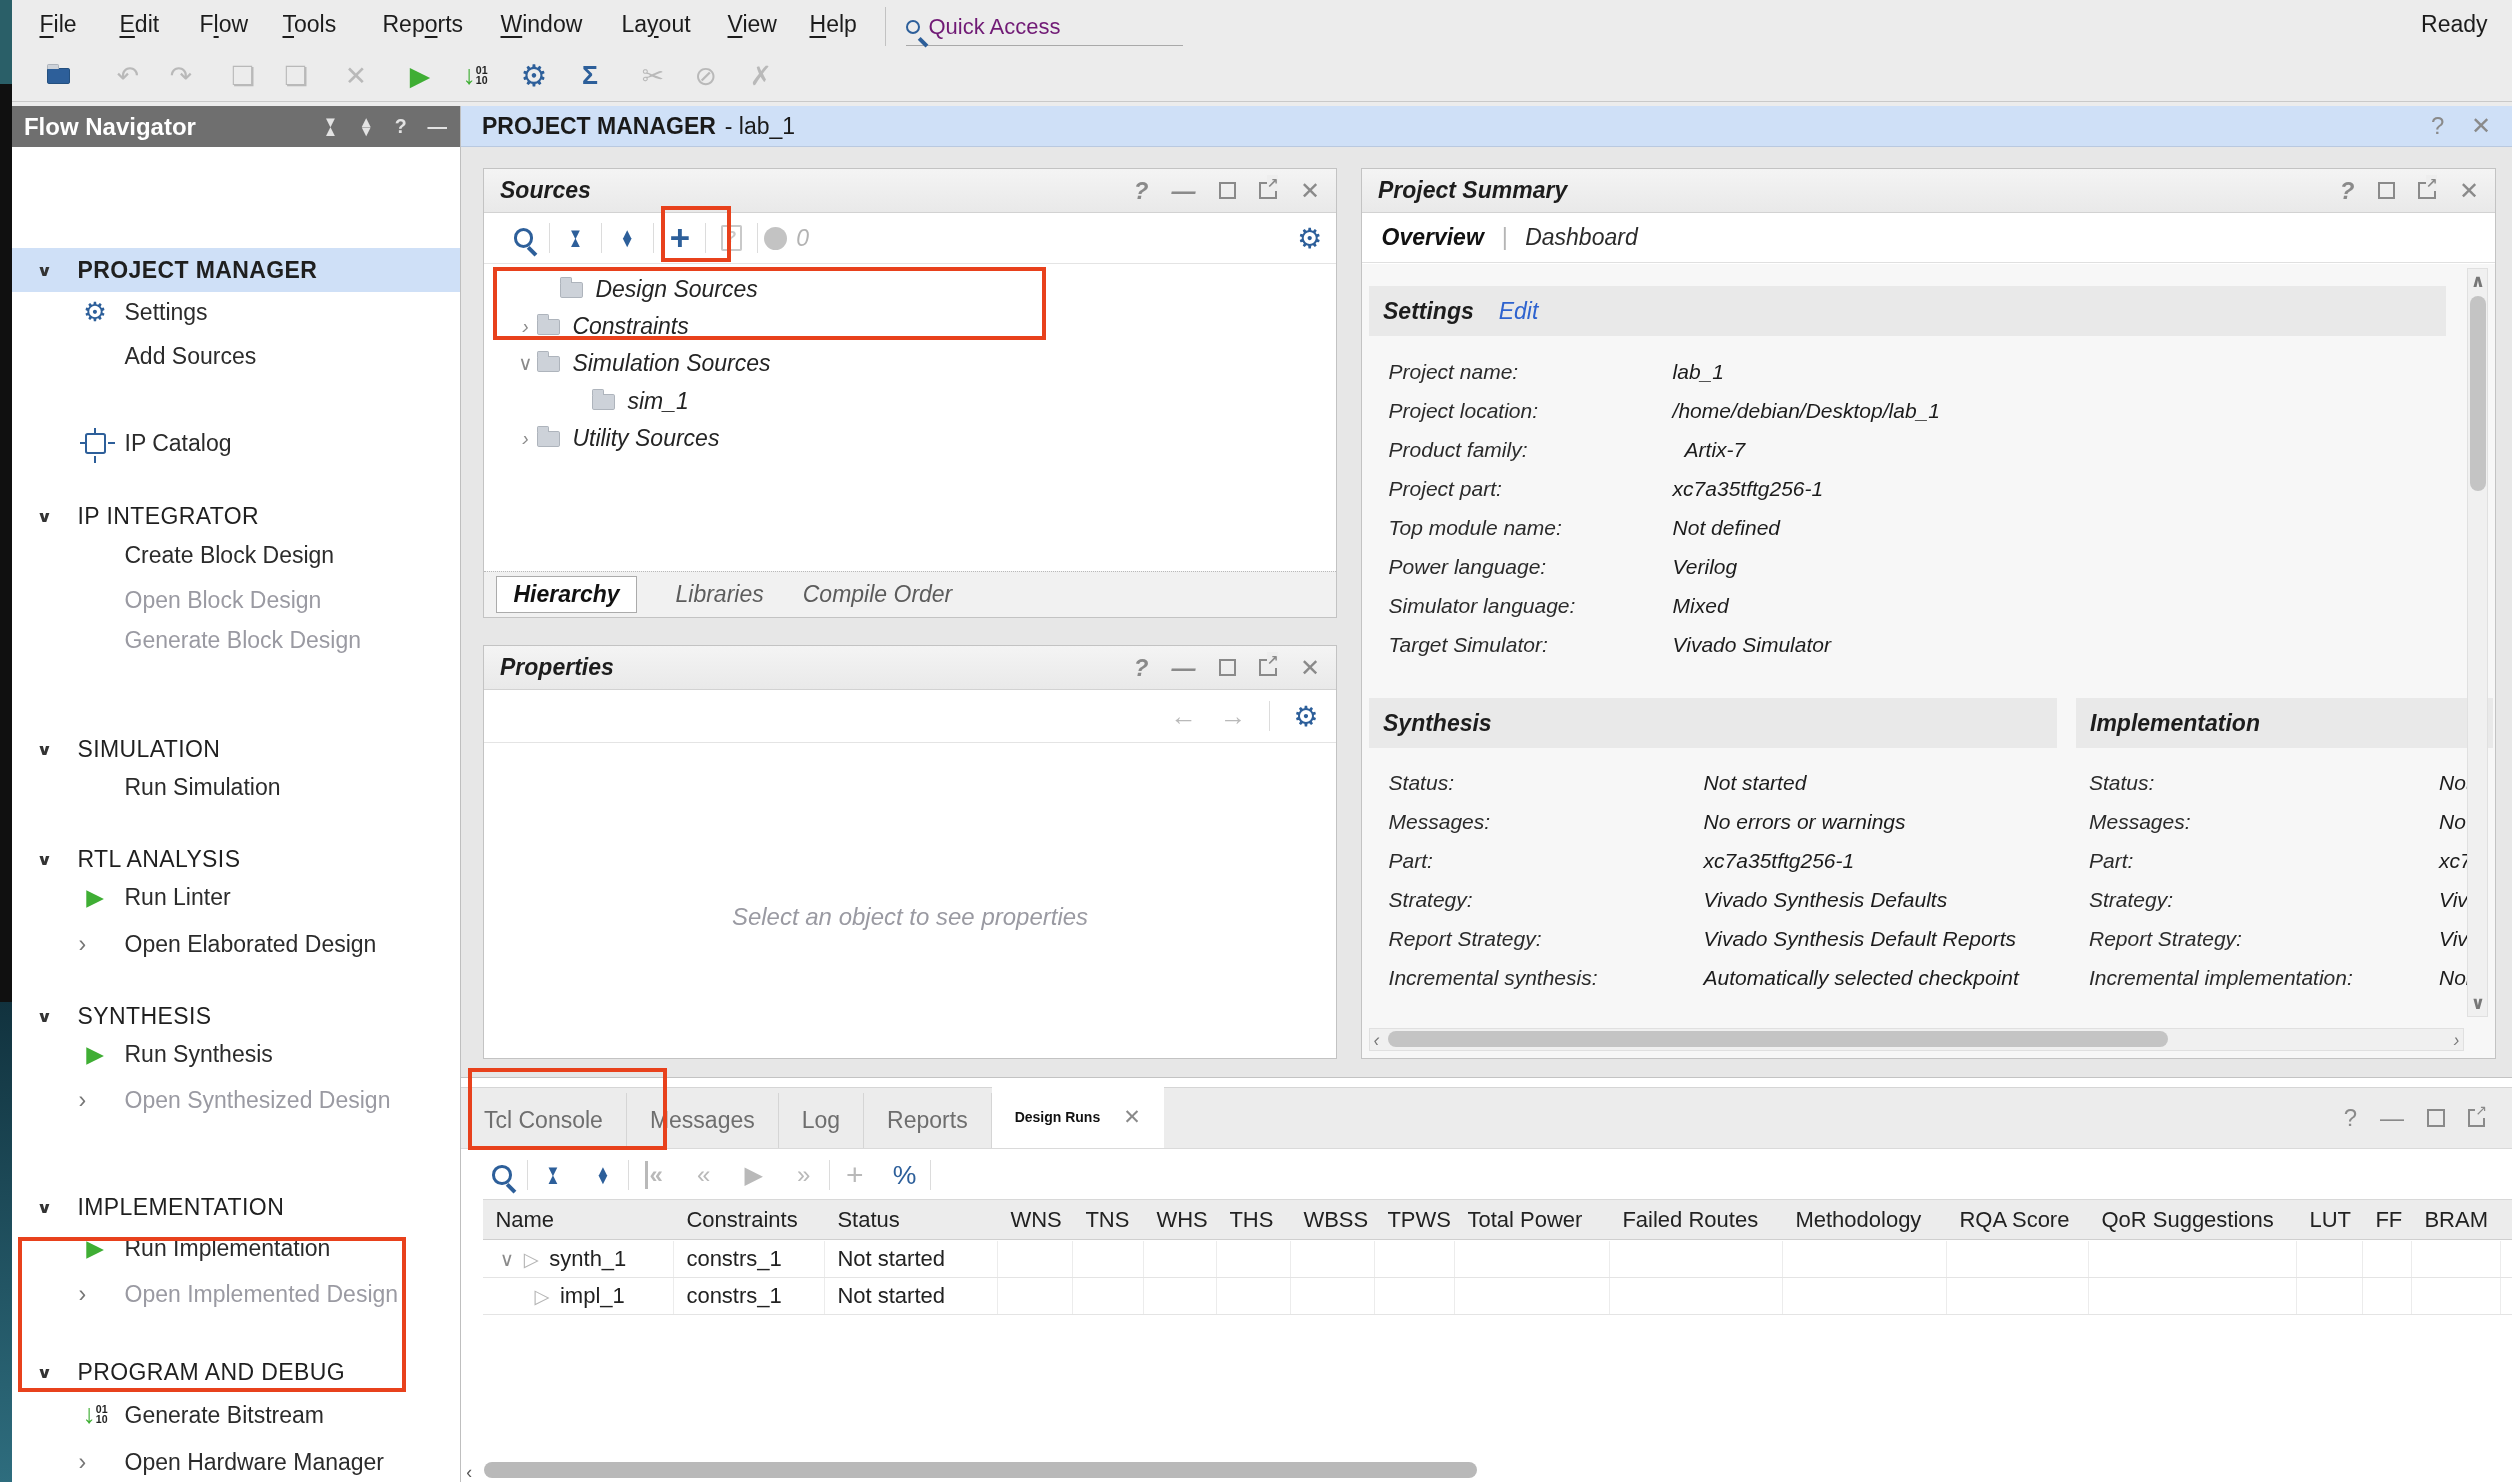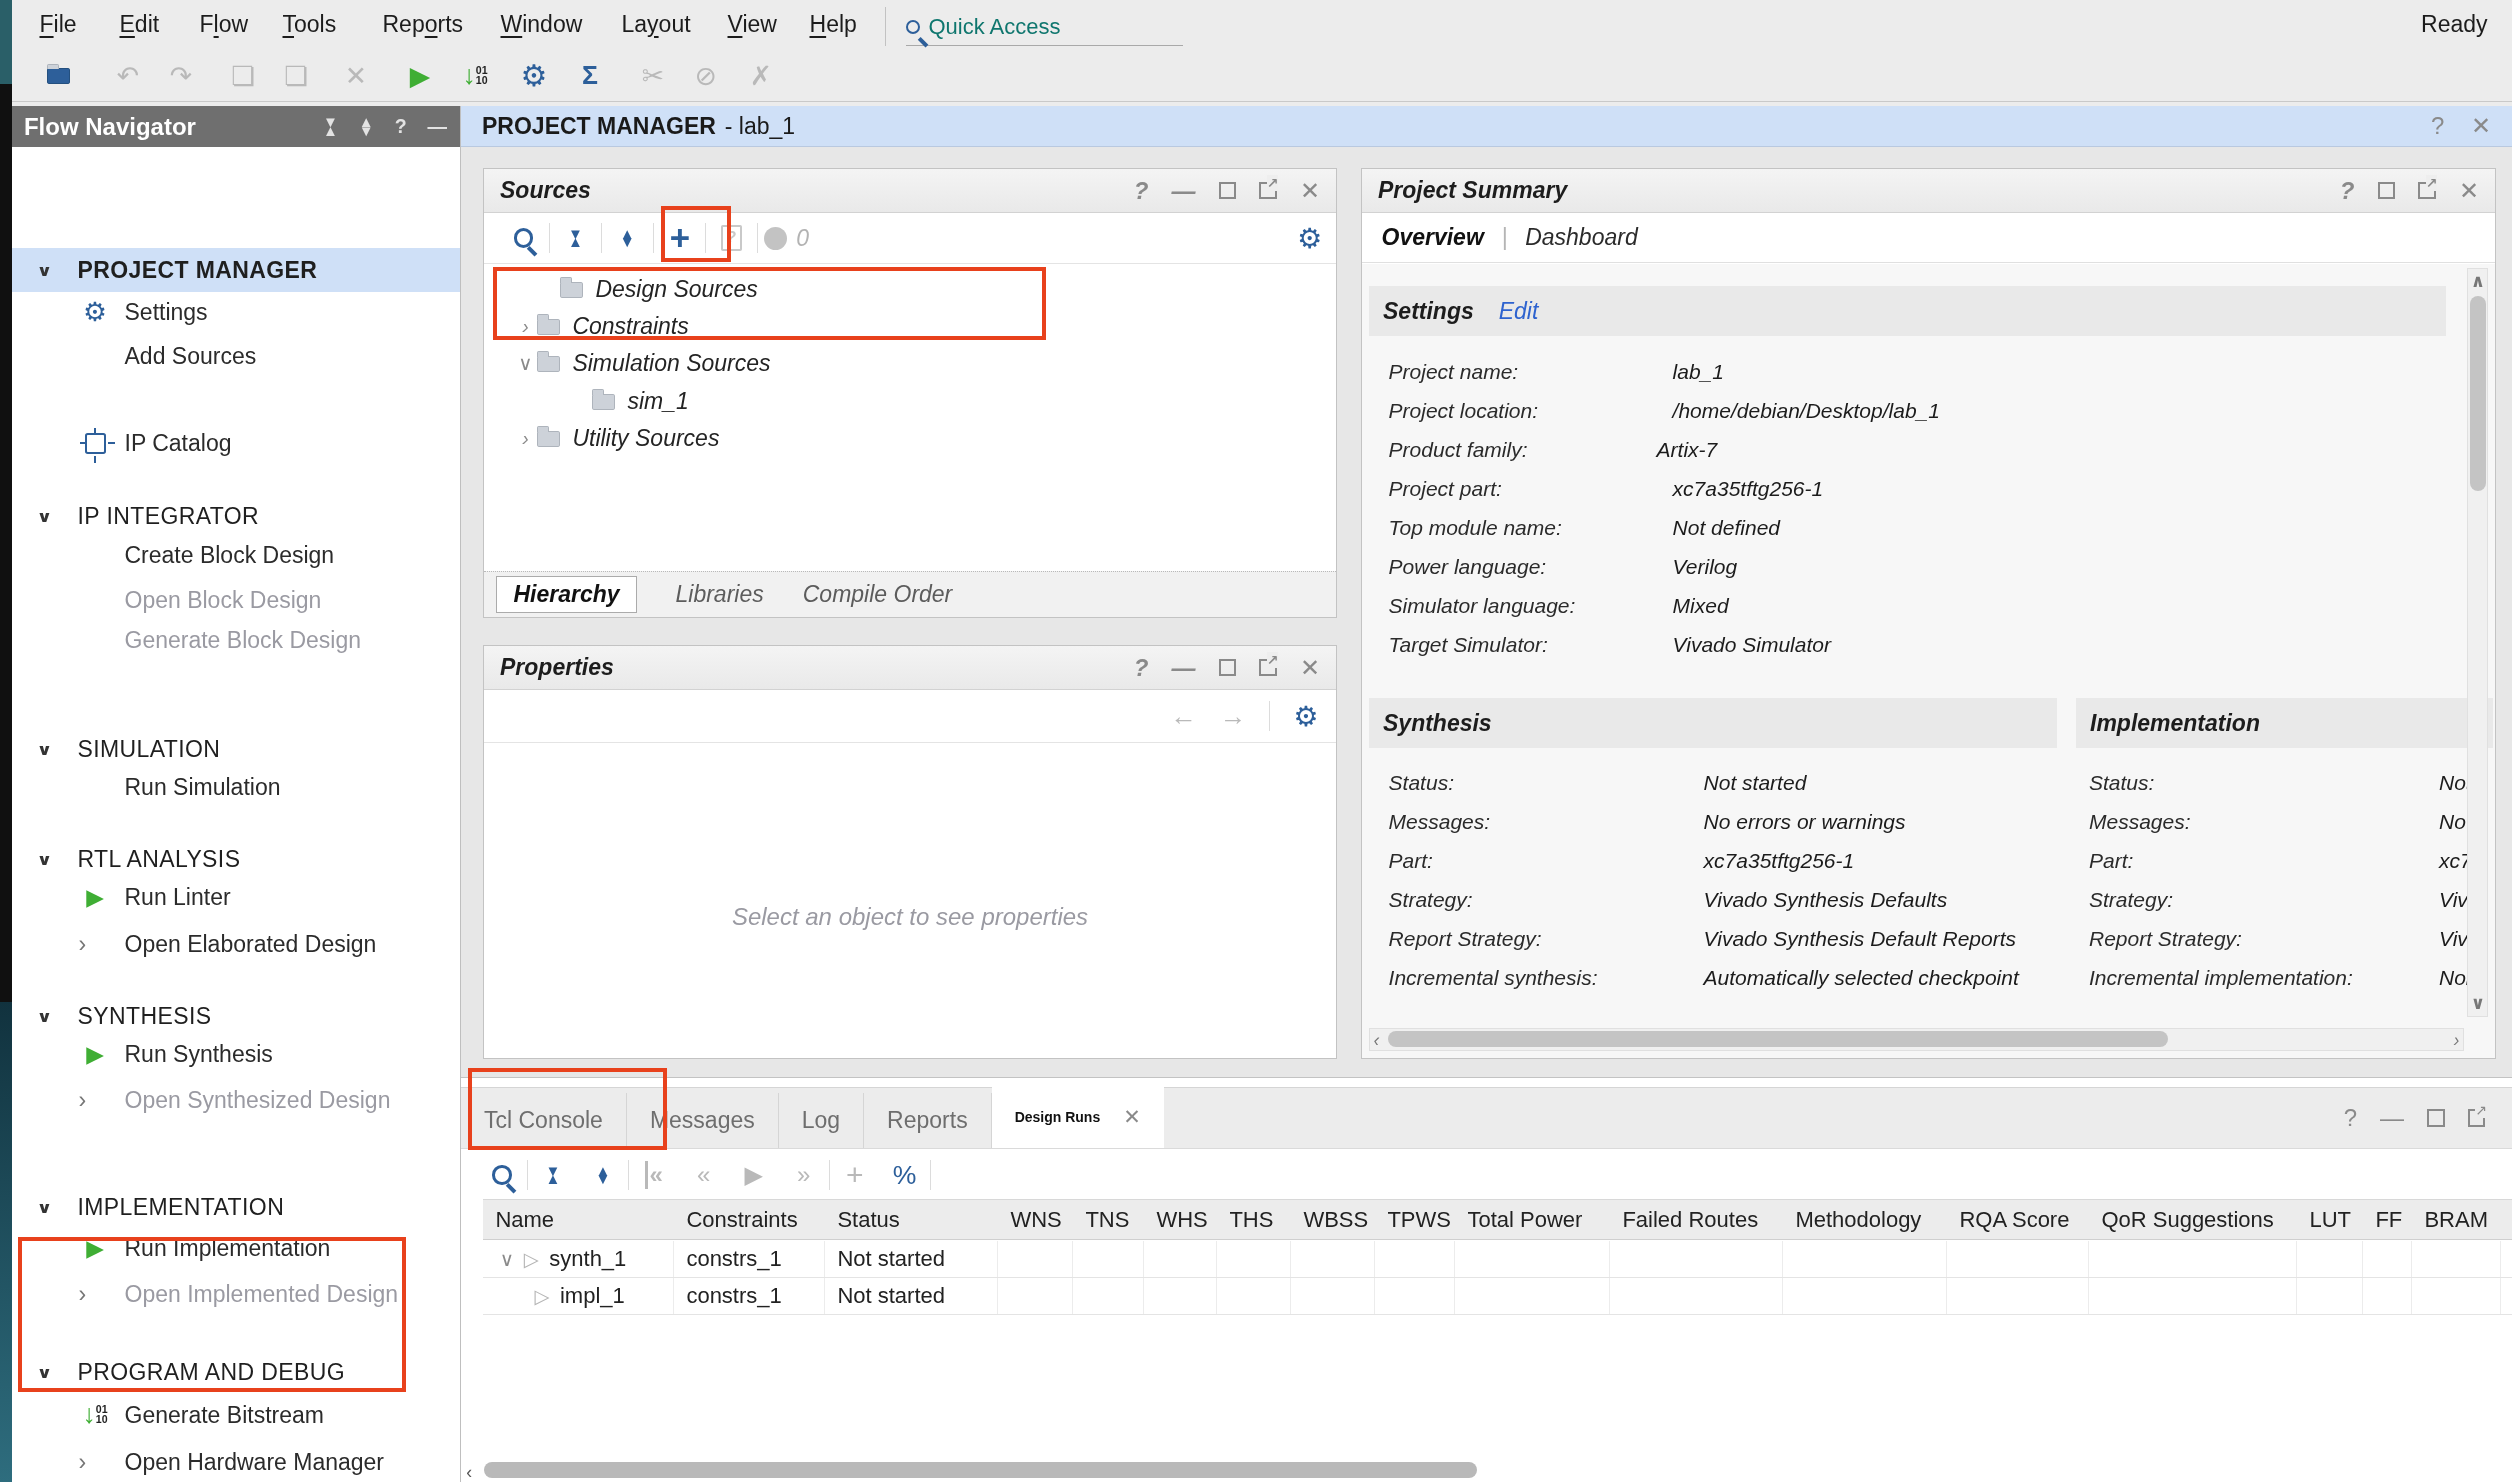--- a/index.html
+++ b/index.html
@@ -11,21 +11,21 @@
   .edge-strip { left:0; top:0; width:11.5px; height:1482px; background:#101010; }
   .edge-strip .teal-top { position:absolute; left:0; top:0; width:11.5px; height:84px; background:#2a5f68; }
   .edge-strip .teal-bottom { position:absolute; left:0; top:1002px; width:11.5px; height:480px; background:linear-gradient(180deg,#11323e,#2e6d7e); }
 
   
   .menubar { left:11.5px; top:0; width:2501px; height:51px; background:#ececec; }
   .menu-item { display:inline-block; font-size:23px; color:#1c1c1c; padding:10.6px 0 0 0; position:absolute; top:0; cursor:default; }
   .menu-item u { text-decoration:underline; text-underline-offset:3.5px; }
   .qa-sep { left:873px; top:7px; width:0.9px; height:39px; background:#c2c2c2; }
   .quick-access { left:894px; top:8.9px; width:277px; height:37px; border-bottom:1.8px solid #a9a9a9; display:flex; align-items:center; gap:8.9px; }
-  .qa-text { color:#0f766e; font-size:22px; }
+  .qa-text { color:#701a75; font-size:22px; }
   .ready { right:25px; top:10.6px; font-size:23px; color:#1c1c1c; position:absolute; }
 
   .toolbar { left:11.5px; top:51px; width:2501px; height:51px; background:#ececec; border-bottom:0.9px solid #c9c9c9; }
   .tb-ic { position:absolute; top:5.3px; width:41px; height:39px; display:flex; align-items:center; justify-content:center; font-size:26.6px; }
   .gray-ic { color:#b9b9b9; }
   .blue-ic { color:#2d5f9a; }
   .green-ic { color:#3fae34; }
   .layout-dd { left:2205px; top:55px; width:294px; height:43px; background:#fff; border:0.9px solid #b5b5b5; display:flex; align-items:center; gap:12.4px; padding:0 12.4px; position:absolute; }
   .layout-glyph { width:26.6px; height:19.5px; display:flex; flex-direction:column; gap:2.7px; }
   .layout-glyph span { background:#8b8b8b; border-radius:0.9px; }
@@ -429,21 +429,21 @@
     </div>
     <div class="ps-body">
 
       <div class="sec-bar" style="left:7px;top:22px;width:1077px">
         <span>Settings</span>
         <span class="edit-link">Edit</span>
       </div>
 
       <div class="kv" style="left:26.6px;top:96px"><span class="lbl">Project name:</span><span class="val" style="left:284px">lab_1</span></div>
       <div class="kv" style="left:26.6px;top:135px"><span class="lbl">Project location:</span><span class="val" style="left:284px">/home/debian/Desktop/lab_1</span></div>
-      <div class="kv" style="left:26.6px;top:174px"><span class="lbl">Product family:</span><span class="val" style="left:268px">Artix-7</span></div>
+      <div class="kv" style="left:26.6px;top:174px"><span class="lbl">Product family:</span><span class="val" style="left:296px">Artix-7</span></div>
       <div class="kv" style="left:26.6px;top:213px"><span class="lbl">Project part:</span><span class="val link" style="left:284px">xc7a35tftg256-1</span></div>
       <div class="kv" style="left:26.6px;top:252px"><span class="lbl">Top module name:</span><span class="val link" style="left:284px">Not defined</span></div>
       <div class="kv" style="left:26.6px;top:291px"><span class="lbl">Power language:</span><span class="val link" style="left:284px">Verilog</span></div>
       <div class="kv" style="left:26.6px;top:330px"><span class="lbl">Simulator language:</span><span class="val link" style="left:284px">Mixed</span></div>
       <div class="kv" style="left:26.6px;top:369px"><span class="lbl">Target Simulator:</span><span class="val link" style="left:284px">Vivado Simulator</span></div>
 
       <div class="sec-bar" style="left:7px;top:434px;width:688px">
         <span>Synthesis</span>
       </div>
 

